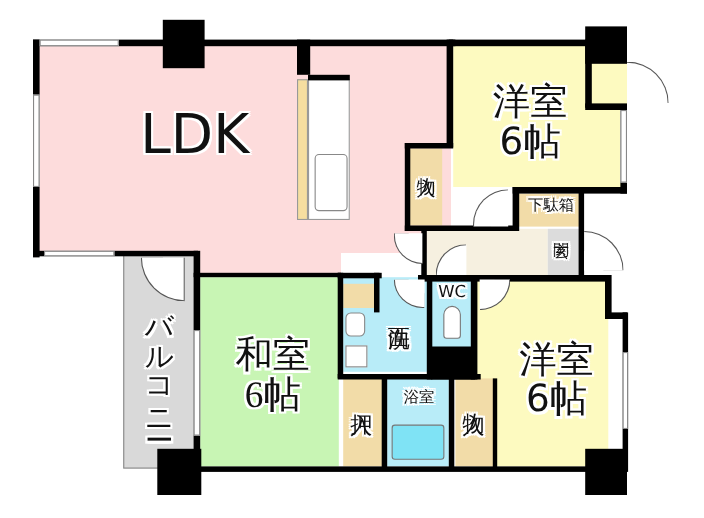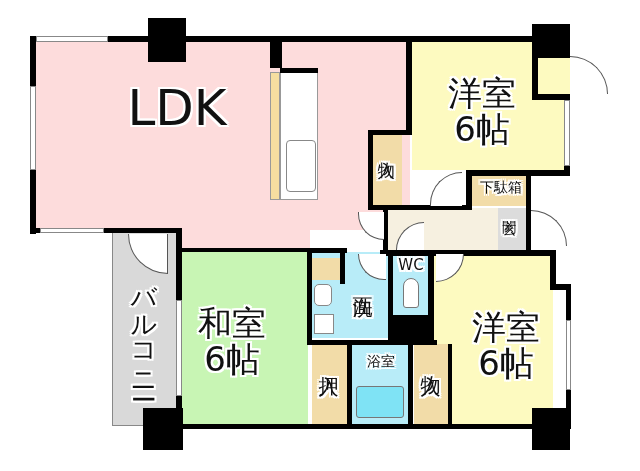--- a/index.html
+++ b/index.html
@@ -90,32 +90,32 @@
 
 <div class="door-arc" style="left:128px;top:234px;width:40px;height:40px;border-radius:0 0 0 40px;border-top:none;border-right:1px solid #555;"></div>
 <div class="door-arc" style="left:570px;top:56px;width:38px;height:38px;border-radius:0 38px 0 0;border-left:none;border-bottom:none;"></div>
 <div class="door-arc" style="left:531px;top:210px;width:36px;height:36px;border-radius:0 36px 0 0;border-left:none;border-bottom:none;"></div>
 <div class="door-arc" style="left:430px;top:172px;width:32px;height:34px;border-radius:32px 0 0 0;border-right:none;border-bottom:none;"></div>
 <div class="door-arc" style="left:358px;top:212px;width:26px;height:28px;border-radius:0 0 0 26px;border-top:none;border-right:none;"></div>
 <div class="door-arc" style="left:396px;top:222px;width:28px;height:28px;border-radius:28px 0 0 0;border-right:none;border-bottom:none;"></div>
 <div class="door-arc" style="left:436px;top:254px;width:28px;height:28px;border-radius:0 0 28px 0;border-top:none;border-left:none;"></div>
 <div class="door-arc" style="left:358px;top:254px;width:28px;height:26px;border-radius:0 0 0 26px;border-top:none;border-right:none;"></div>
 
-<div class="room-label" style="left:112px;top:82px;width:130px;font-size:50px;">
+<div class="room-label" style="left:112px;top:96px;width:130px;font-size:50px;">
   <div>LDK</div>
 </div>
 <div class="room-label" style="left:432px;top:76px;width:100px;font-size:34px;">
   <div>洋室</div>
   <div>6帖</div>
 </div>
 <div class="room-label" style="left:456px;top:310px;width:100px;font-size:34px;">
   <div>洋室</div>
   <div>6帖</div>
 </div>
-<div class="room-label" style="left:182px;top:306px;width:100px;font-size:34px;">
+<div class="room-label" style="left:198px;top:306px;width:100px;font-size:34px;font-family:Liberation Serif, serif;">
   <div>和室</div>
   <div>6帖</div>
 </div>
 <div class="room-label vert" style="left:130px;top:268px;font-size:26px;">バルコニー</div>
 <div class="room-label vert" style="left:352px;top:282px;font-size:20px;">洗面</div>
 <div class="room-label" style="left:394px;top:258px;width:34px;font-size:15px;">WC</div>
 <div class="room-label" style="left:356px;top:354px;width:50px;font-size:14px;">浴室</div>
 <div class="room-label vert" style="left:318px;top:360px;font-size:20px;">押入</div>
 <div class="room-label vert" style="left:420px;top:360px;font-size:20px;">物入</div>
 <div class="room-label vert" style="left:377px;top:148px;font-size:17px;">物入</div>

